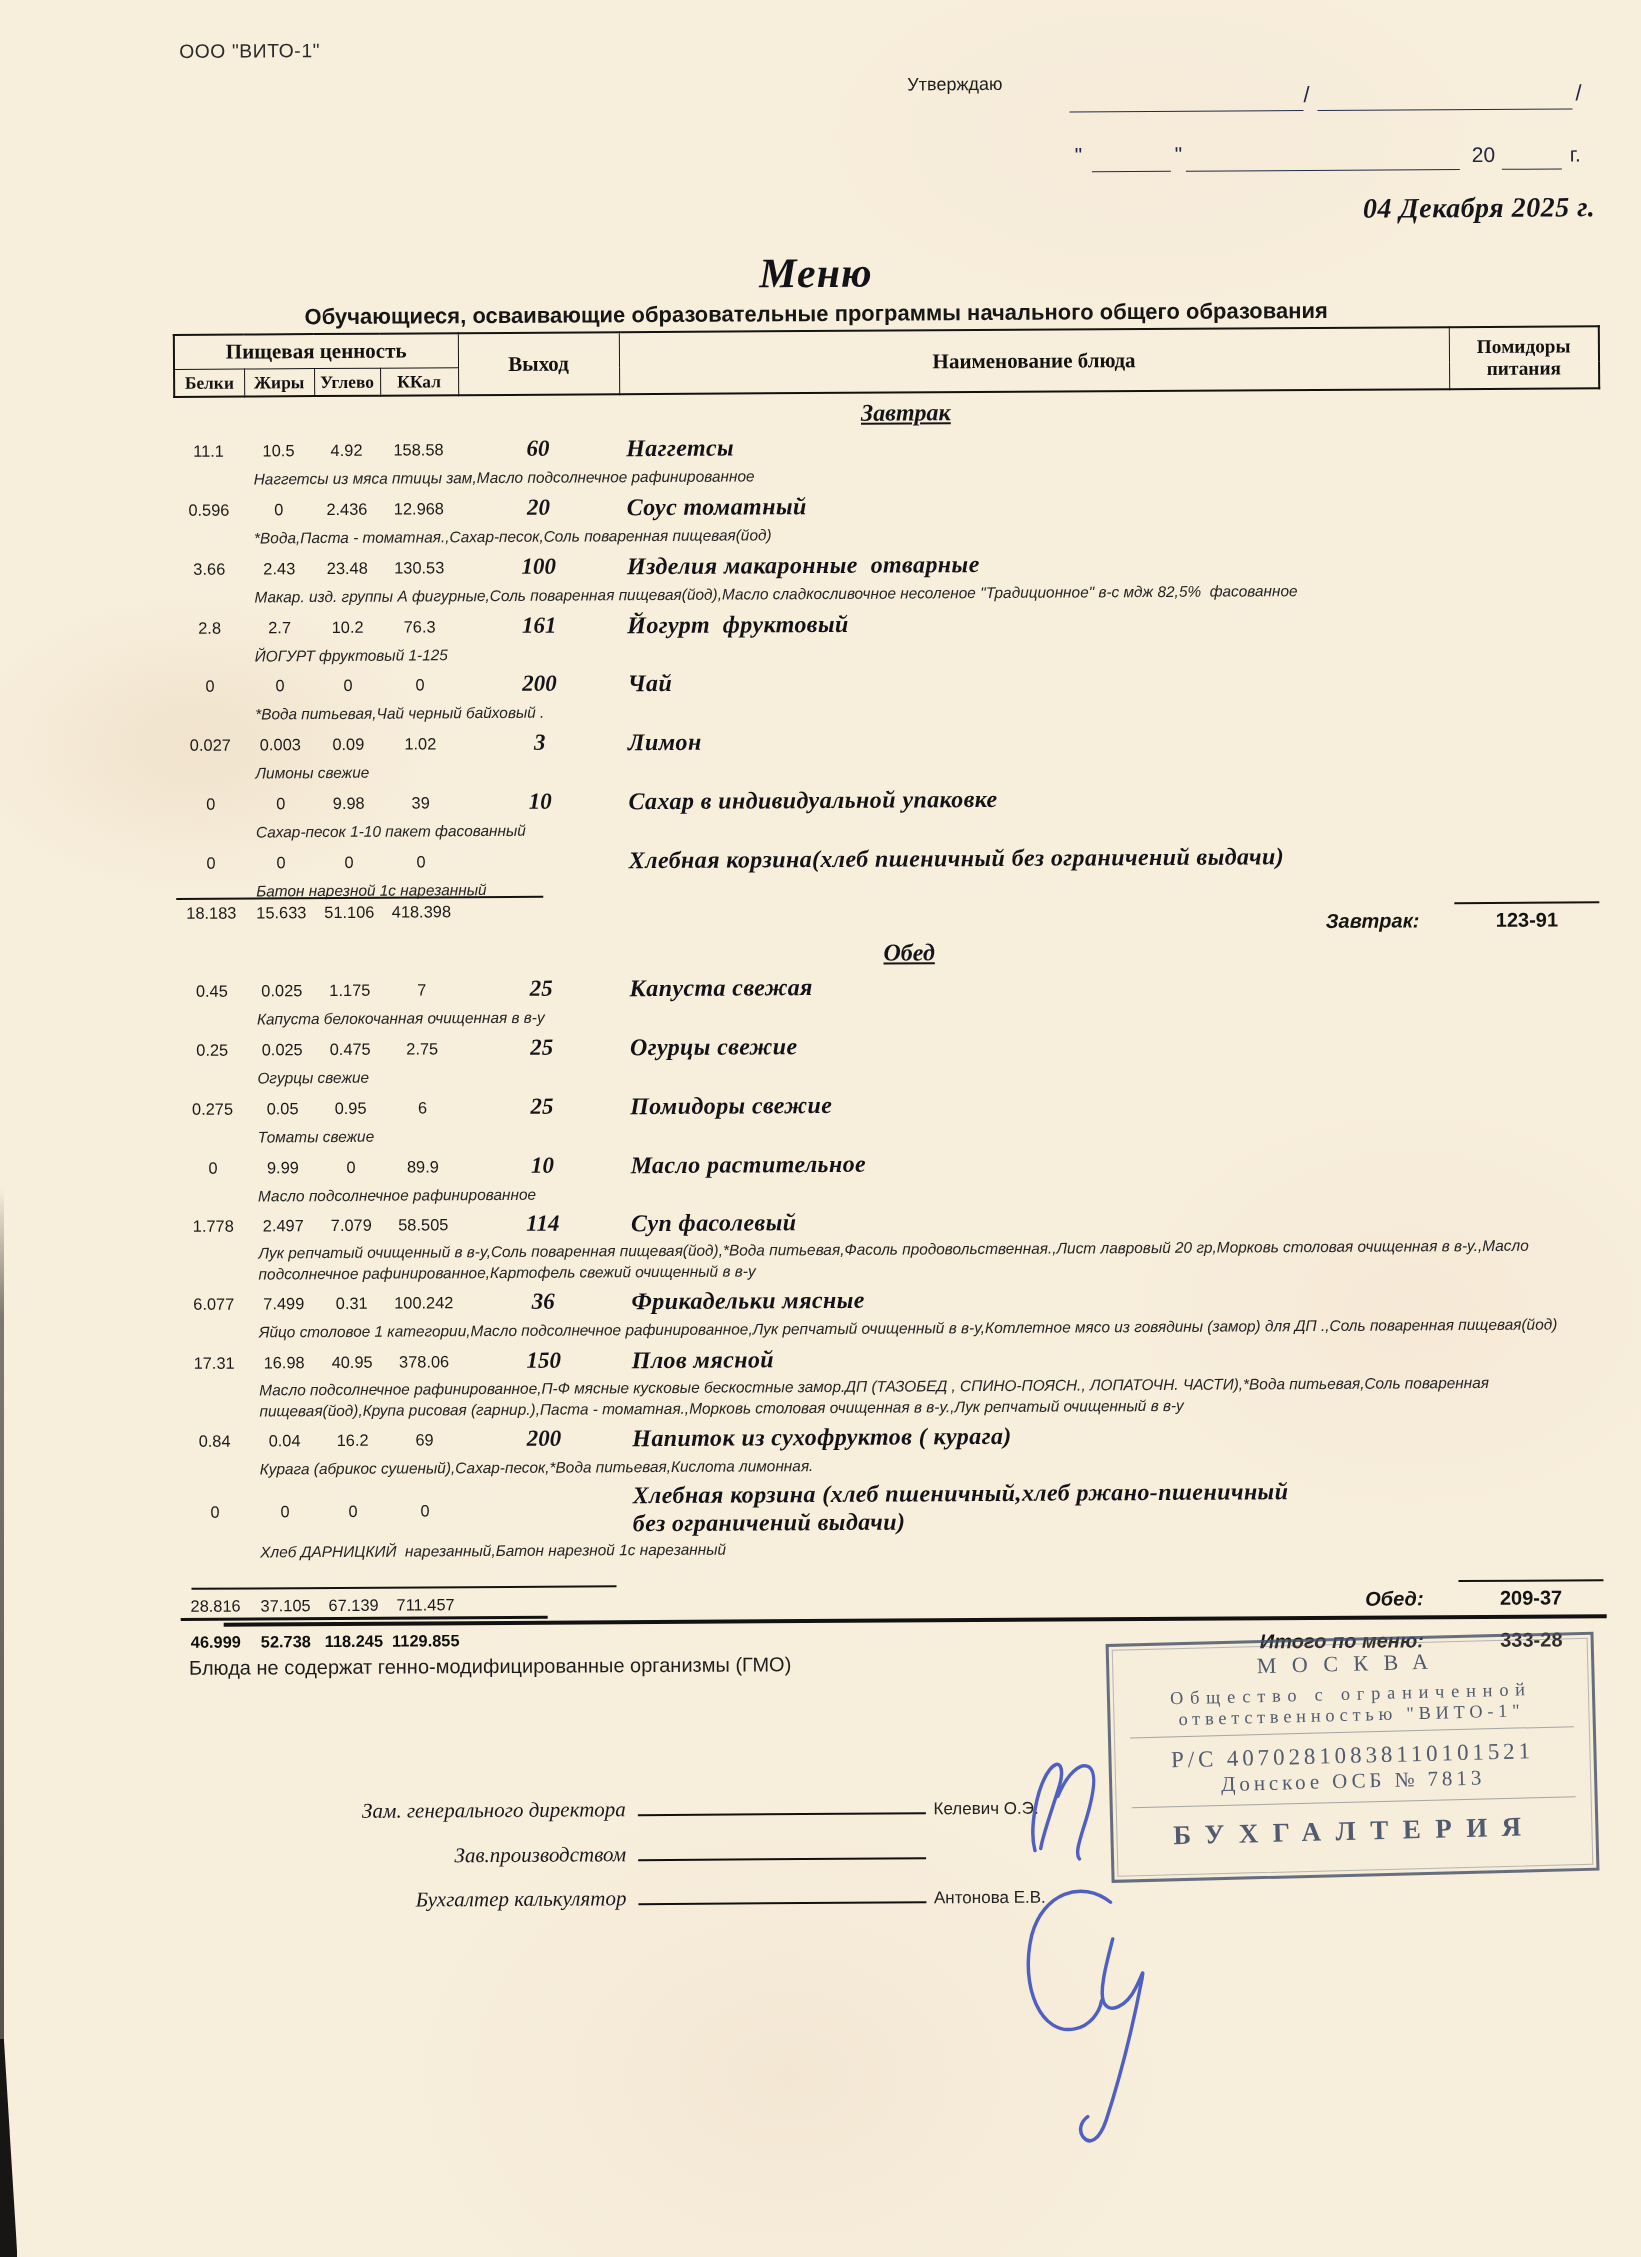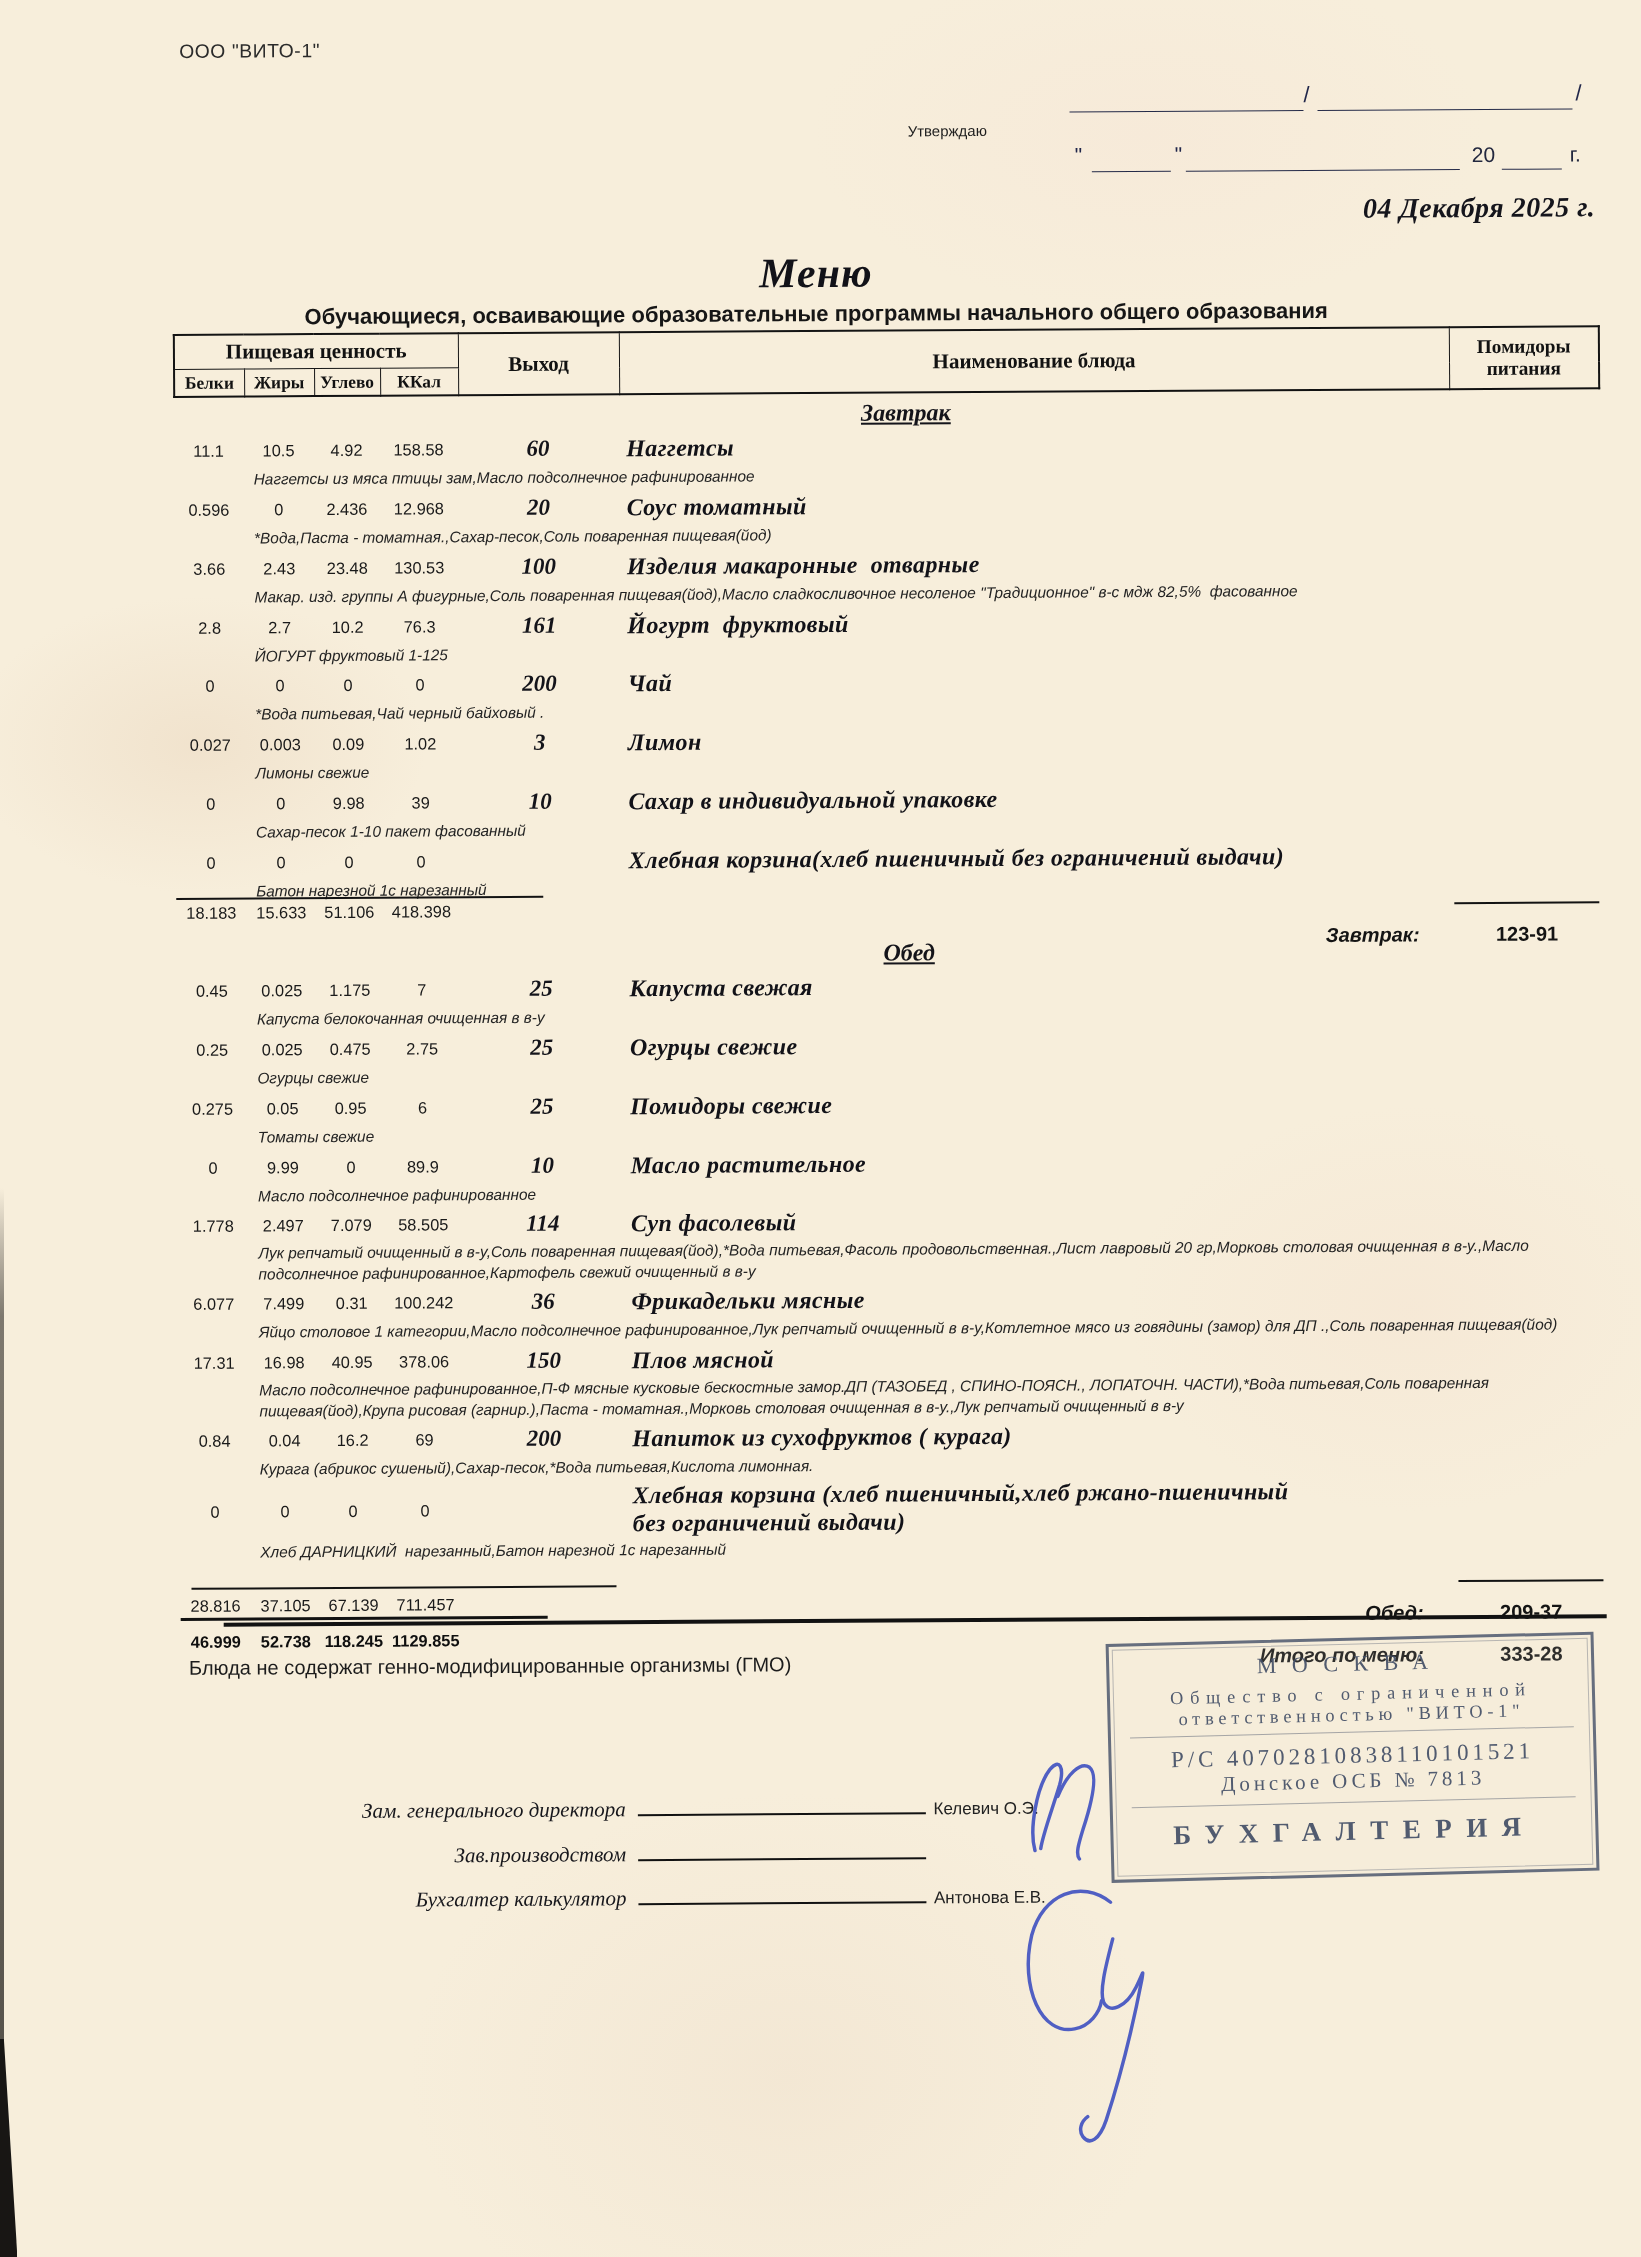--- a/index.html
+++ b/index.html
@@ -12,21 +12,21 @@
       radial-gradient(ellipse 541px 406px at 48% 92%, rgba(236,219,199,.35), transparent 70%),
       radial-gradient(ellipse 483px 251px at 70% 6%, rgba(246,228,214,.4), transparent 70%);
     font-family:"Liberation Sans", sans-serif;color:#1e1e1e;
   }
   .content{position:absolute;inset:0;transform:rotate(-0.35deg);transform-origin:50% 45%;}
   .serif{font-family:"Liberation Serif", serif;}
   .abs{position:absolute;}
 
   
   .company{left:185px;top:37px;font-size:19.3px;letter-spacing:0.6px;color:#2b2b2b;}
-  .approve-label{left:913px;top:75px;font-size:15px;margin-top:48px;}
+  .approve-label{left:913px;top:75px;font-size:18px;}
   .apline{border-bottom:1.9px solid #242a48;height:0;}
   .ap-slash{font-size:22px;color:#20264a;}
   .ap-q{font-size:21px;color:#20264a;}
   .ap-txt{font-size:21px;color:#23283f;}
   .date-line{right:41px;top:196px;font-size:28px;font-weight:bold;font-style:italic;letter-spacing:0.5px;color:#15151c;}
   .doc-title{left:0;width:1641px;top:249px;text-align:center;font-size:42px;font-weight:bold;font-style:italic;letter-spacing:1px;color:#121218;}
   .doc-subtitle{left:0;width:1641px;top:301px;text-align:center;font-size:22px;font-weight:bold;color:#161616;}
 
   
   table.hdr{position:absolute;left:177px;top:330px;border-collapse:collapse;table-layout:fixed;}
@@ -55,21 +55,21 @@
     white-space:pre-wrap;margin-top:1px;max-width:1342px;}
   .menu-item.two .ingr{line-height:21px;}
 
   
   .tot-line{border-top:2.1px solid #131313;}
   .tot-nums{display:flex;margin-top:3.9px;}
   .tot-nums .num{font-size:16.4px;}
   .grand .num{font-weight:bold;color:#0f0f0f;}
   .cost-row{display:flex;align-items:baseline;}
   .cost-label{font-size:20px;font-weight:bold;color:#141414;margin-right:35px;font-style:italic;}
-  .cost-value{width:145px;text-align:center;font-size:20px;font-weight:bold;color:#141414;padding-top:19px;}
+  .cost-value{width:145px;text-align:center;font-size:20px;font-weight:bold;color:#141414;padding-top:5px;}
   .cost-value.lined{border-top:2.3px solid #131313;}
   .thickline{background:#121212;}
 
   
   .gmo{left:185px;top:1653px;font-size:20px;color:#1c1c1c;}
   .sig-block{left:177px;top:1792px;}
   .sig-row{display:flex;align-items:baseline;margin-bottom:13.5px;height:31px;}
   .sig-label{width:444px;text-align:right;font-family:"Liberation Serif",serif;font-style:italic;
     font-size:21px;color:#17171c;}
   .sig-line{width:288px;border-bottom:2.5px solid #111;height:21px;margin-left:11.6px;}

